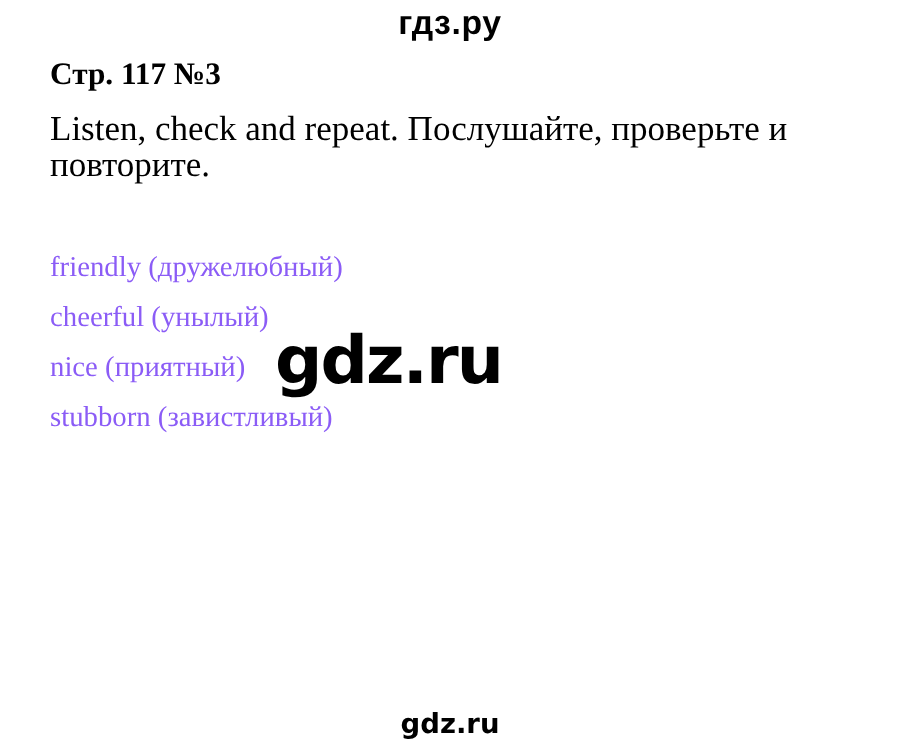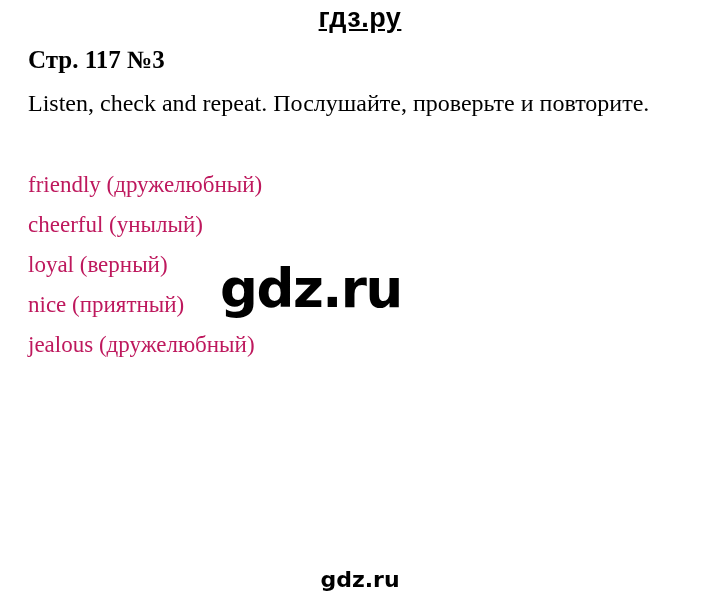--- a/index.html
+++ b/index.html
@@ -24,54 +24,53 @@
   }
   .header-logo {
     display: inline-block;
     font-family: "Liberation Sans", sans-serif;
     font-weight: bold;
     font-size: 27px;
     line-height: 30px;
     color: #000000;
     letter-spacing: 0.5px;
     cursor: pointer;
-    text-decoration: underline;
   }
 
   
   .content {
-    margin-left: 28px;
+    margin-left: 40px;
     margin-right: 28px;
   }
   .page-ref {
     margin: 14px 0 0 0;
     font-family: "Liberation Serif", serif;
     font-weight: bold;
     font-size: 25px;
     line-height: 25px;
     color: #000000;
   }
   .instruction {
     margin: 17px 0 0 0;
     font-family: "Liberation Serif", serif;
-    font-size: 24px;
+    font-size: 28px;
     line-height: 29px;
     color: #000000;
   }
   .word-list {
     list-style: none;
     margin: 54px 0 0 0;
     padding: 0;
   }
   .word-list li {
     height: 40px;
     font-family: "Liberation Serif", serif;
     font-size: 23px;
     line-height: 26px;
-    color: #be185d;
+    color: #8b5cf6;
   }
 
   
   .watermark {
     position: absolute;
     left: 220px;
     top: 262px;
     font-family: "DejaVu Sans", sans-serif;
     font-weight: bold;
     font-size: 53px;
@@ -107,23 +106,22 @@
 </header>
 
 <main class="content">
   <h1 class="page-ref">Стр. 117 №3</h1>
 
   <p class="instruction">Listen, check and repeat. Послушайте, проверьте и повторите.</p>
 
   <ul class="word-list">
     <li>friendly (дружелюбный)</li>
     <li>cheerful (унылый)</li>
-    <li>loyal (верный)</li>
     <li>nice (приятный)</li>
-    <li>jealous (дружелюбный)</li>
+    <li>stubborn (завистливый)</li>
   </ul>
 </main>
 
 <div class="watermark">gdz.ru</div>
 
 <footer class="site-footer">
   <span class="footer-logo">gdz.ru</span>
 </footer>
 
 </body></html>

